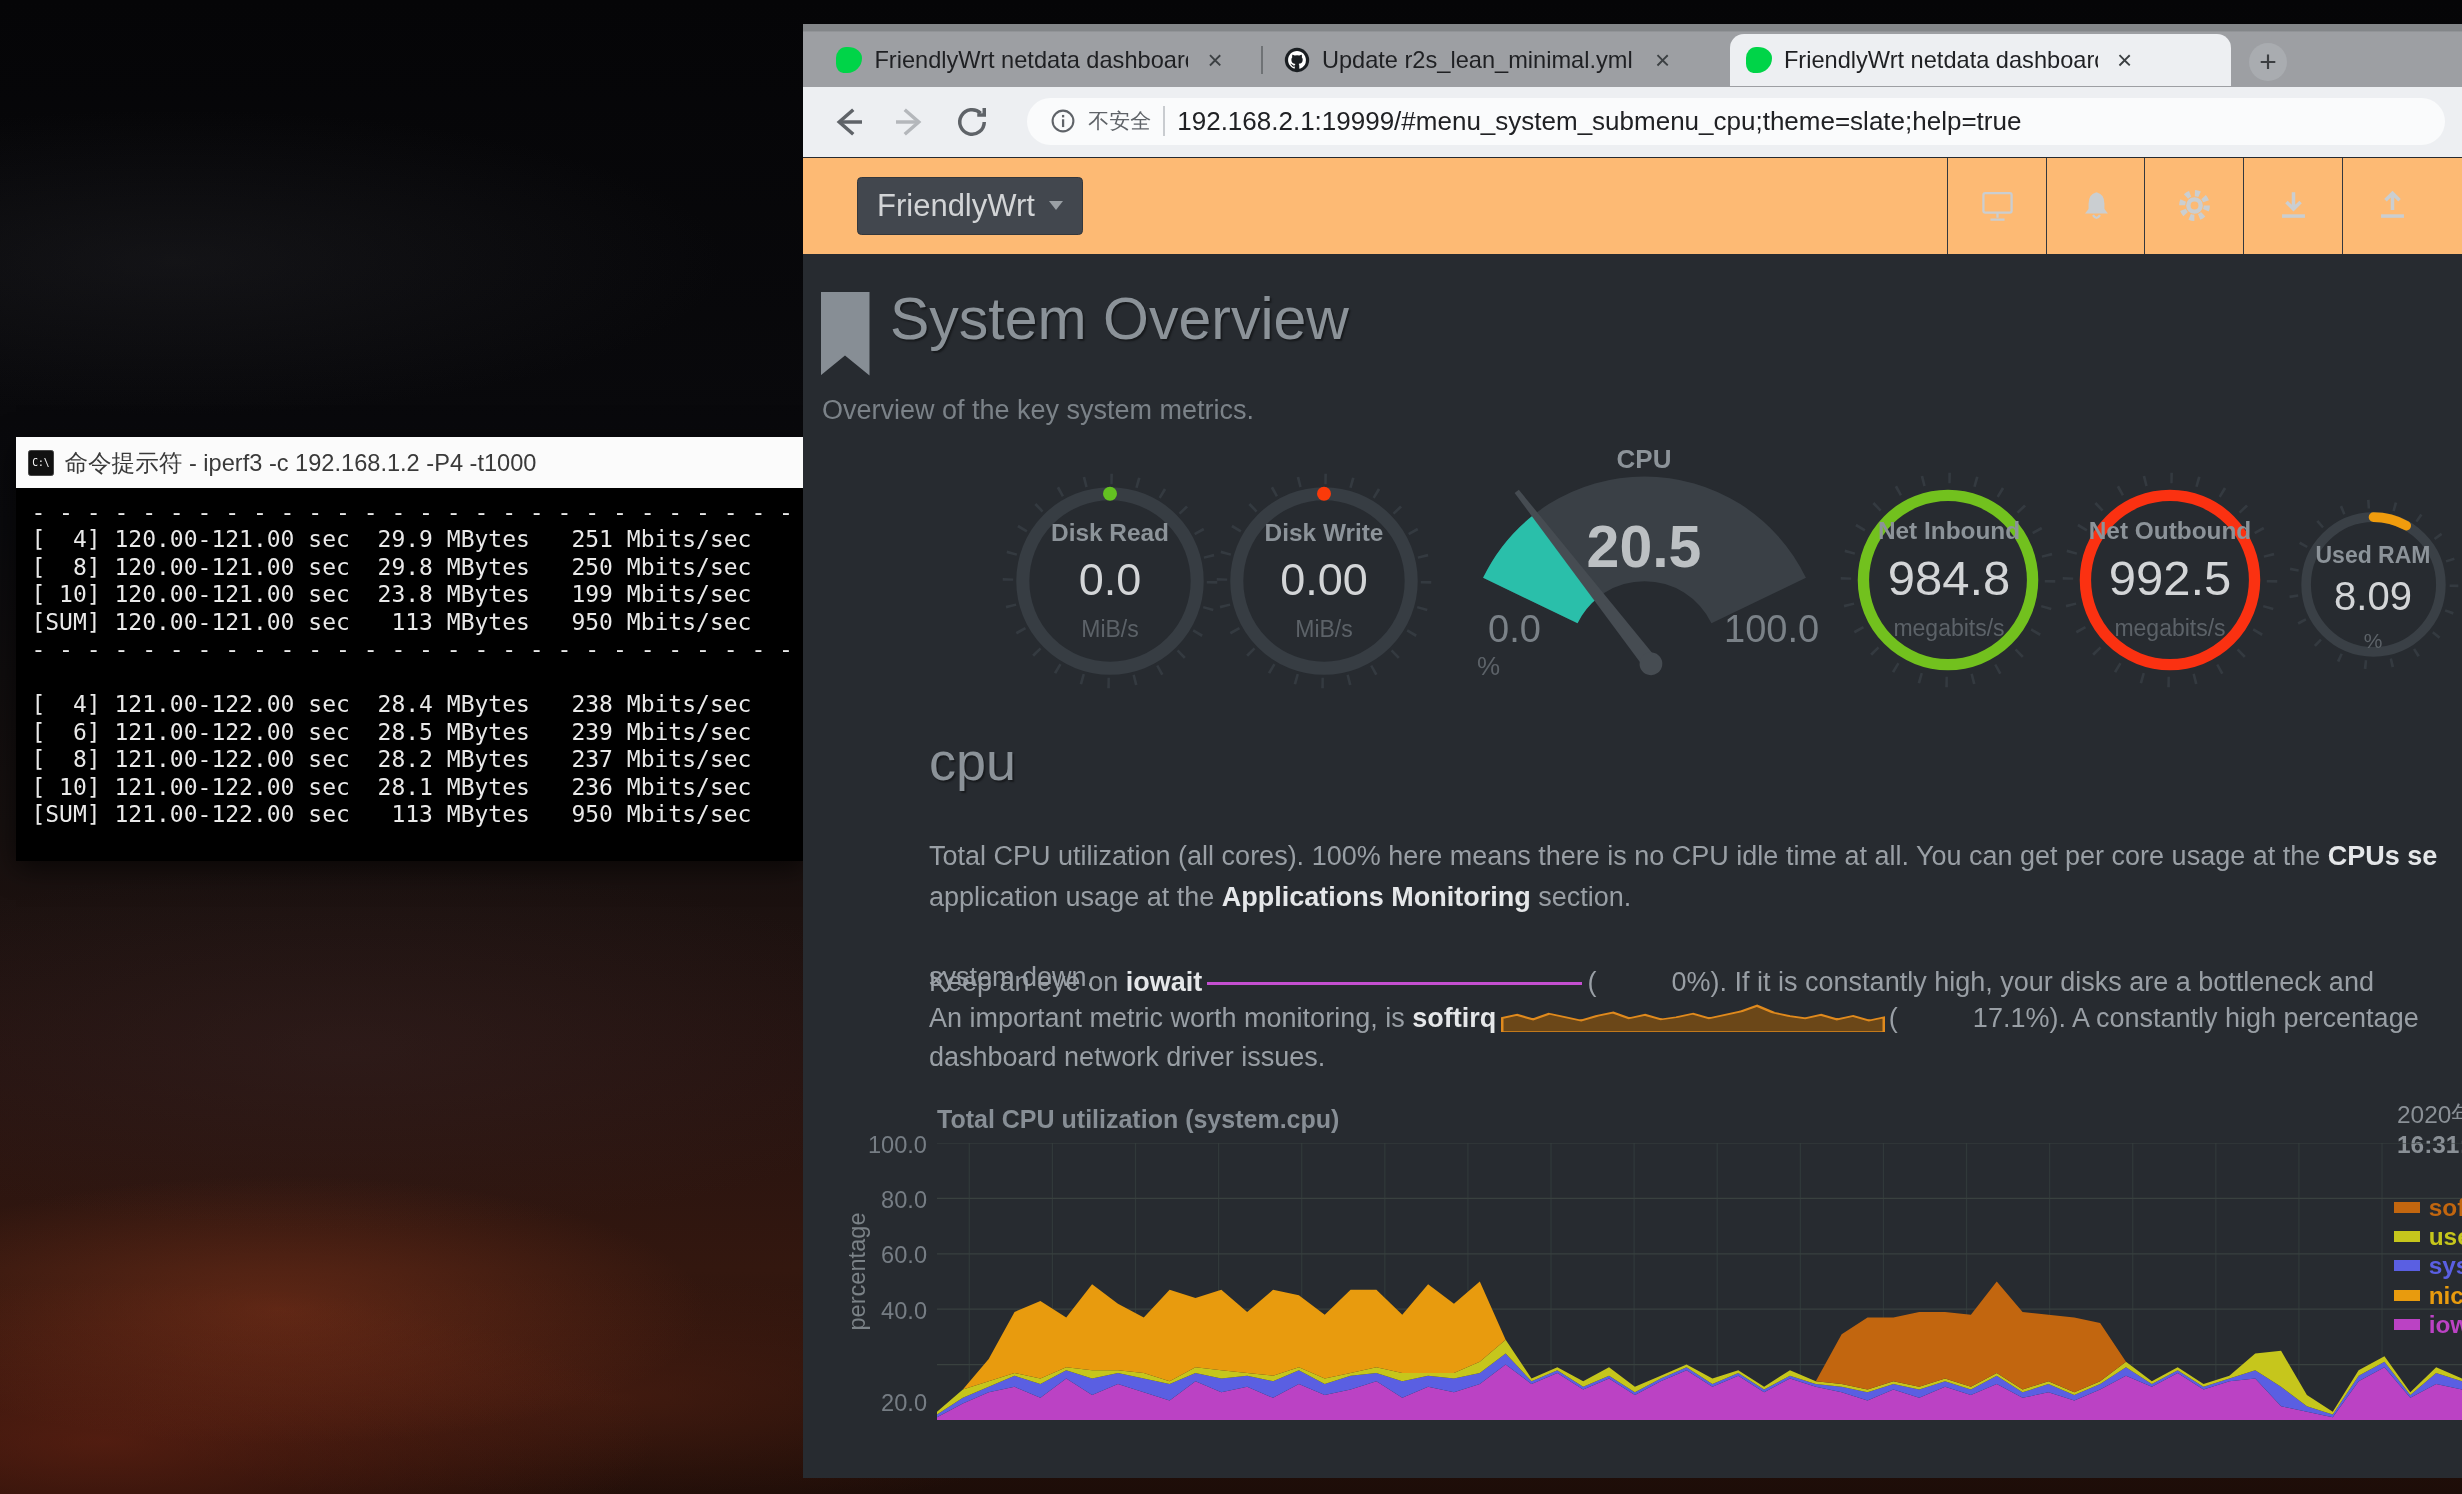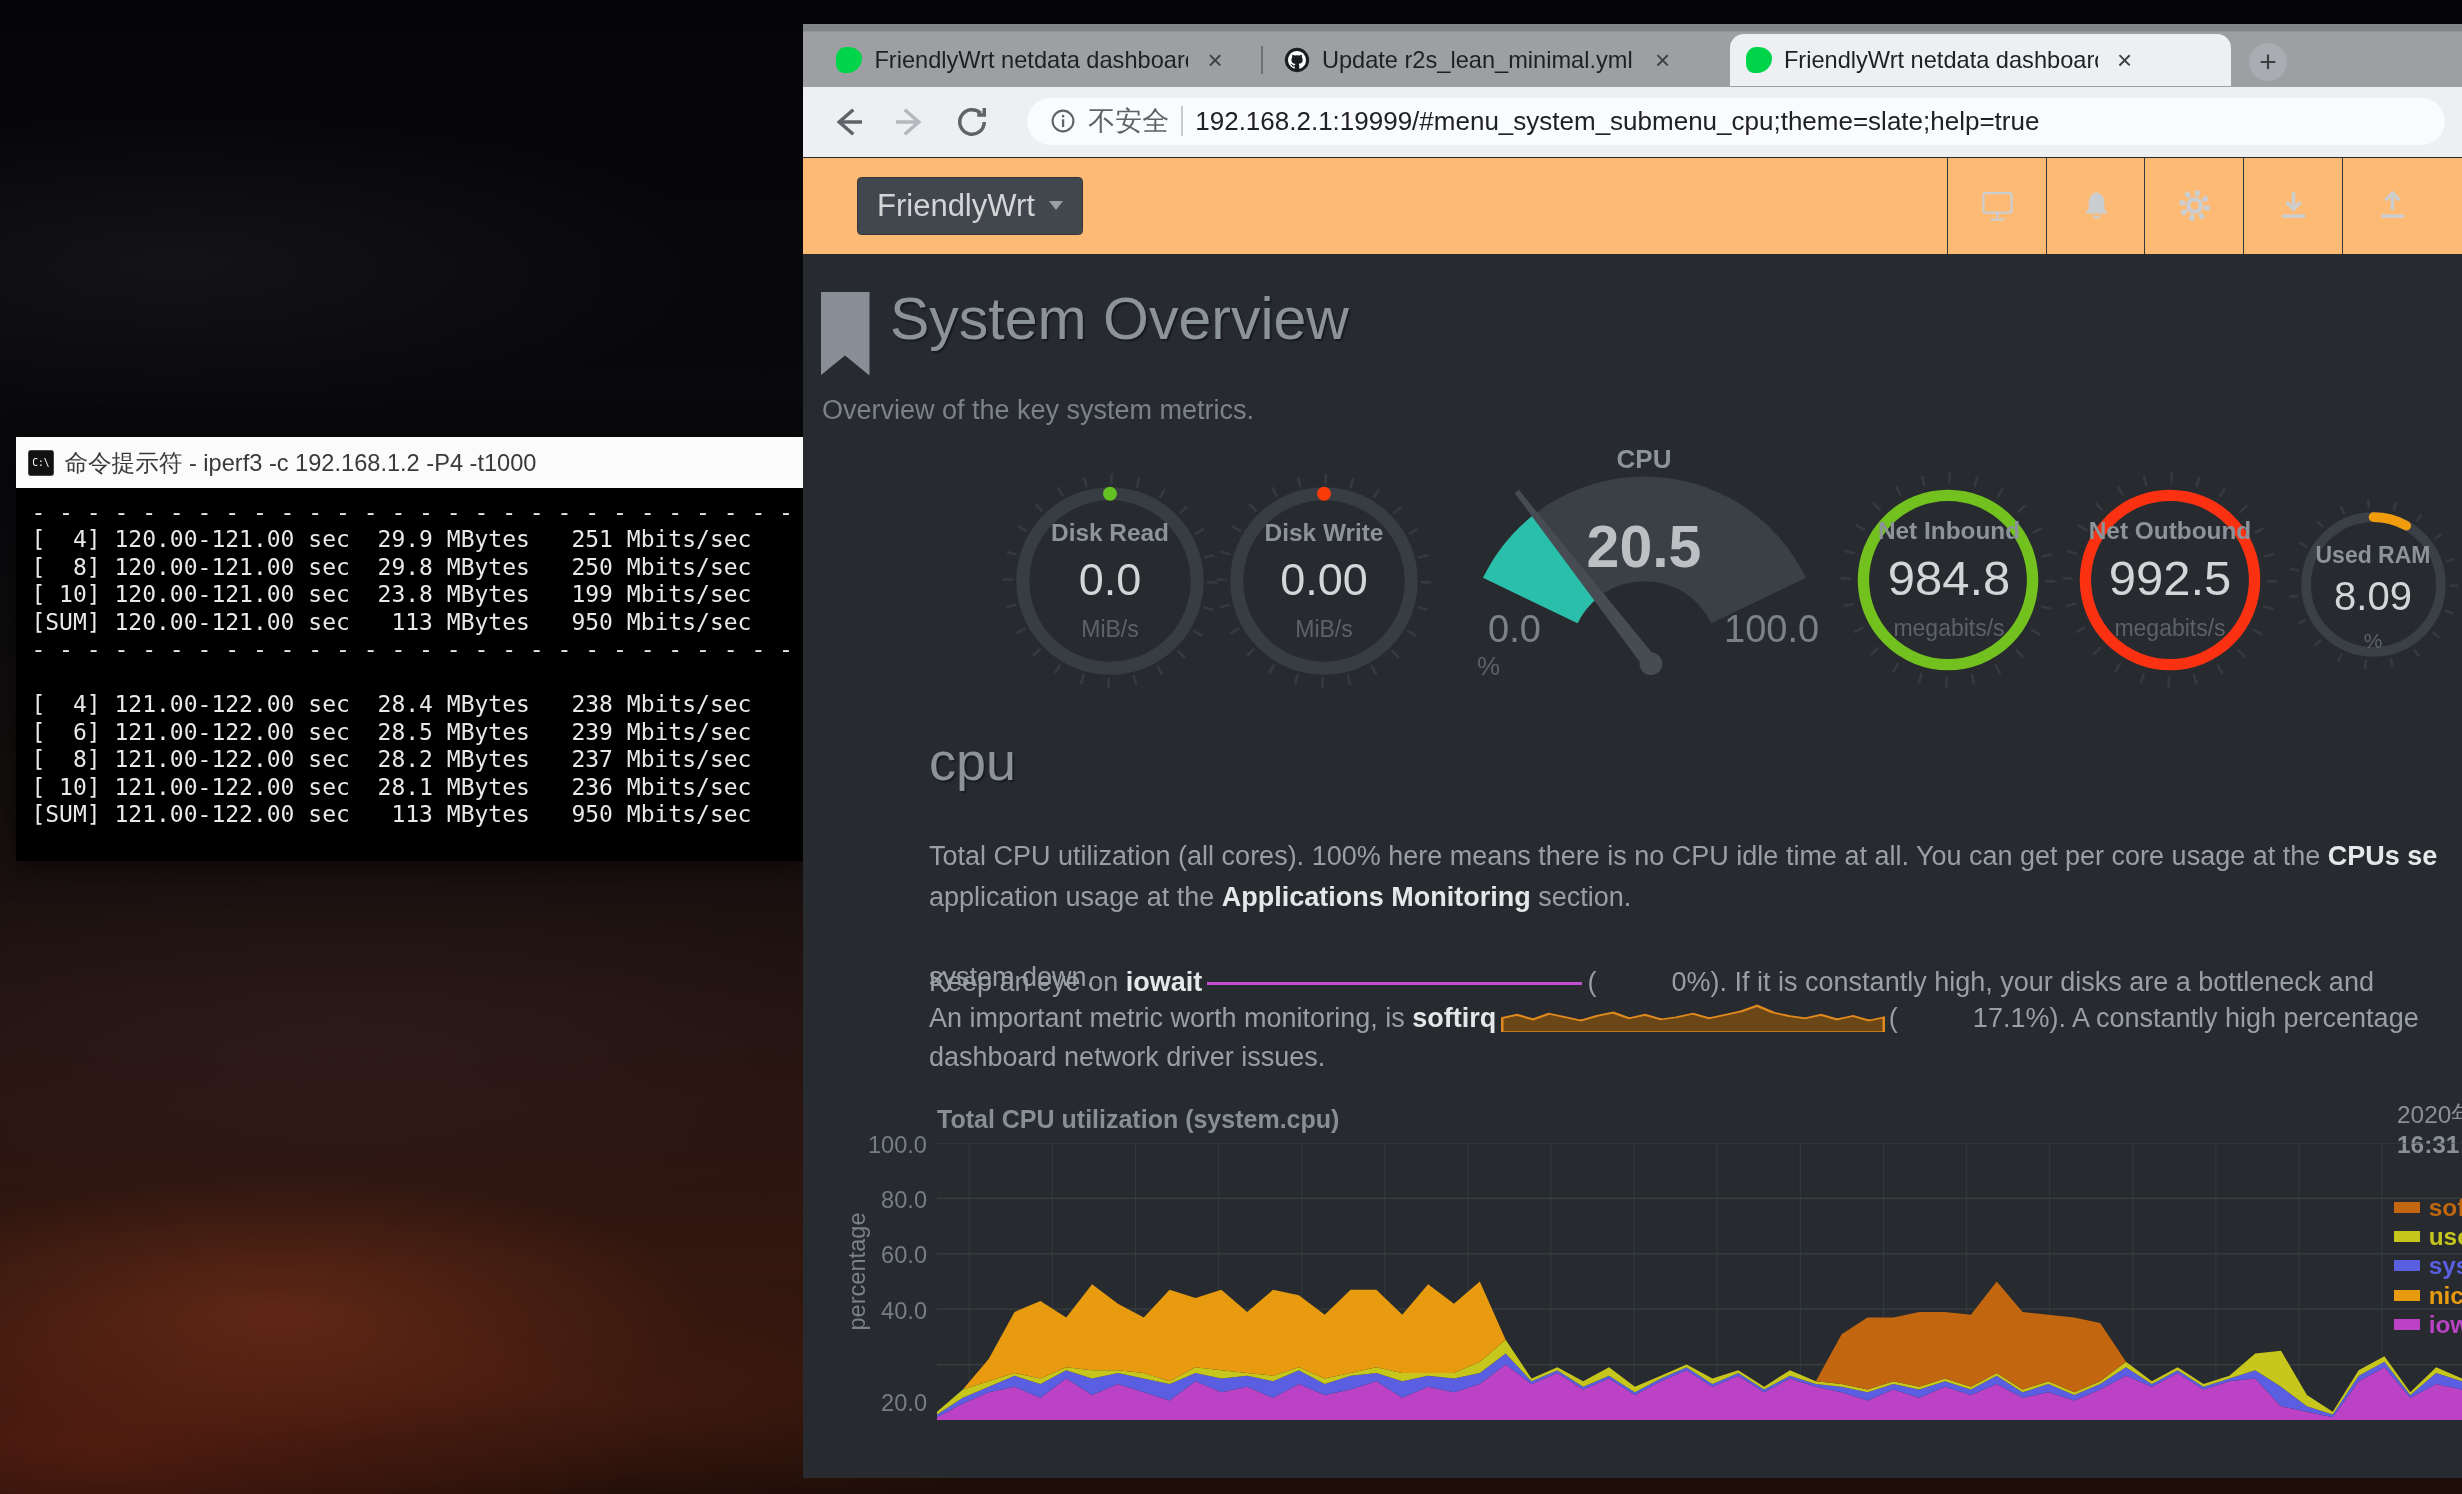--- a/index.html
+++ b/index.html
@@ -37,21 +37,21 @@
   .tab.inactive { background:transparent; }
   .tab.inactive .tab-sep { position:absolute; right:0; top:12.2px; height:28px; width:1.7px; background:#6f7275; }
   .tab.active { background:#edeff2; border-radius:14px 14px 0 0; }
   #newtab-btn { position:absolute; left:1446px; top:19px; width:38px; height:38px; border-radius:50%; background:#a9acb0; color:#3b3e41; font-size:30px; text-align:center; line-height:37px; }
   .nd-favicon { width:26px; height:26px; background:#00d448; border-radius:42% 58% 60% 30% / 45% 45% 62% 38%; }
 
   
   #toolbar { position:absolute; left:0; top:63px; width:100%; height:70px; background:#edeff2; }
   .nav-ic { position:absolute; top:14px; width:42px; height:42px; }
   #url-pill { position:absolute; left:224px; top:11.4px; width:1418px; height:47px; background:#fafbfc; border-radius:23.6px; display:flex; align-items:center; padding:0 23px; gap:12.2px; }
-  #security-text { font-size:27px; color:#5f6368; white-space:nowrap; }
+  #security-text { font-size:21px; color:#5f6368; white-space:nowrap; }
   #url-sep { width:1.7px; height:30px; background:#c9ccd0; }
   #url-text { font-size:26px; color:#202124; white-space:nowrap; overflow:hidden; }
 
   
   #nd-navbar { position:absolute; left:0; top:134px; width:100%; height:96px; background:#fdba74; }
   #brand-btn { position:absolute; left:54px; top:19px; height:58px; padding:0 19px; display:flex; align-items:center; gap:14px; background:#42474e; border:0.9px solid #33373c; border-radius:4.4px; }
   #brand-text { font-size:31px; color:#d2d4d6; }
   .caret-down { width:0; height:0; border-left:7.9px solid transparent; border-right:7.9px solid transparent; border-top:9.6px solid #9aa0a5; }
   .nav-cell { position:absolute; top:0; height:96px; width:99px; border-left:0.9px solid #34383e; display:flex; align-items:center; justify-content:center; }
   .nav-cell svg { stroke:#caced1; fill:none; stroke-width:2.6; }

